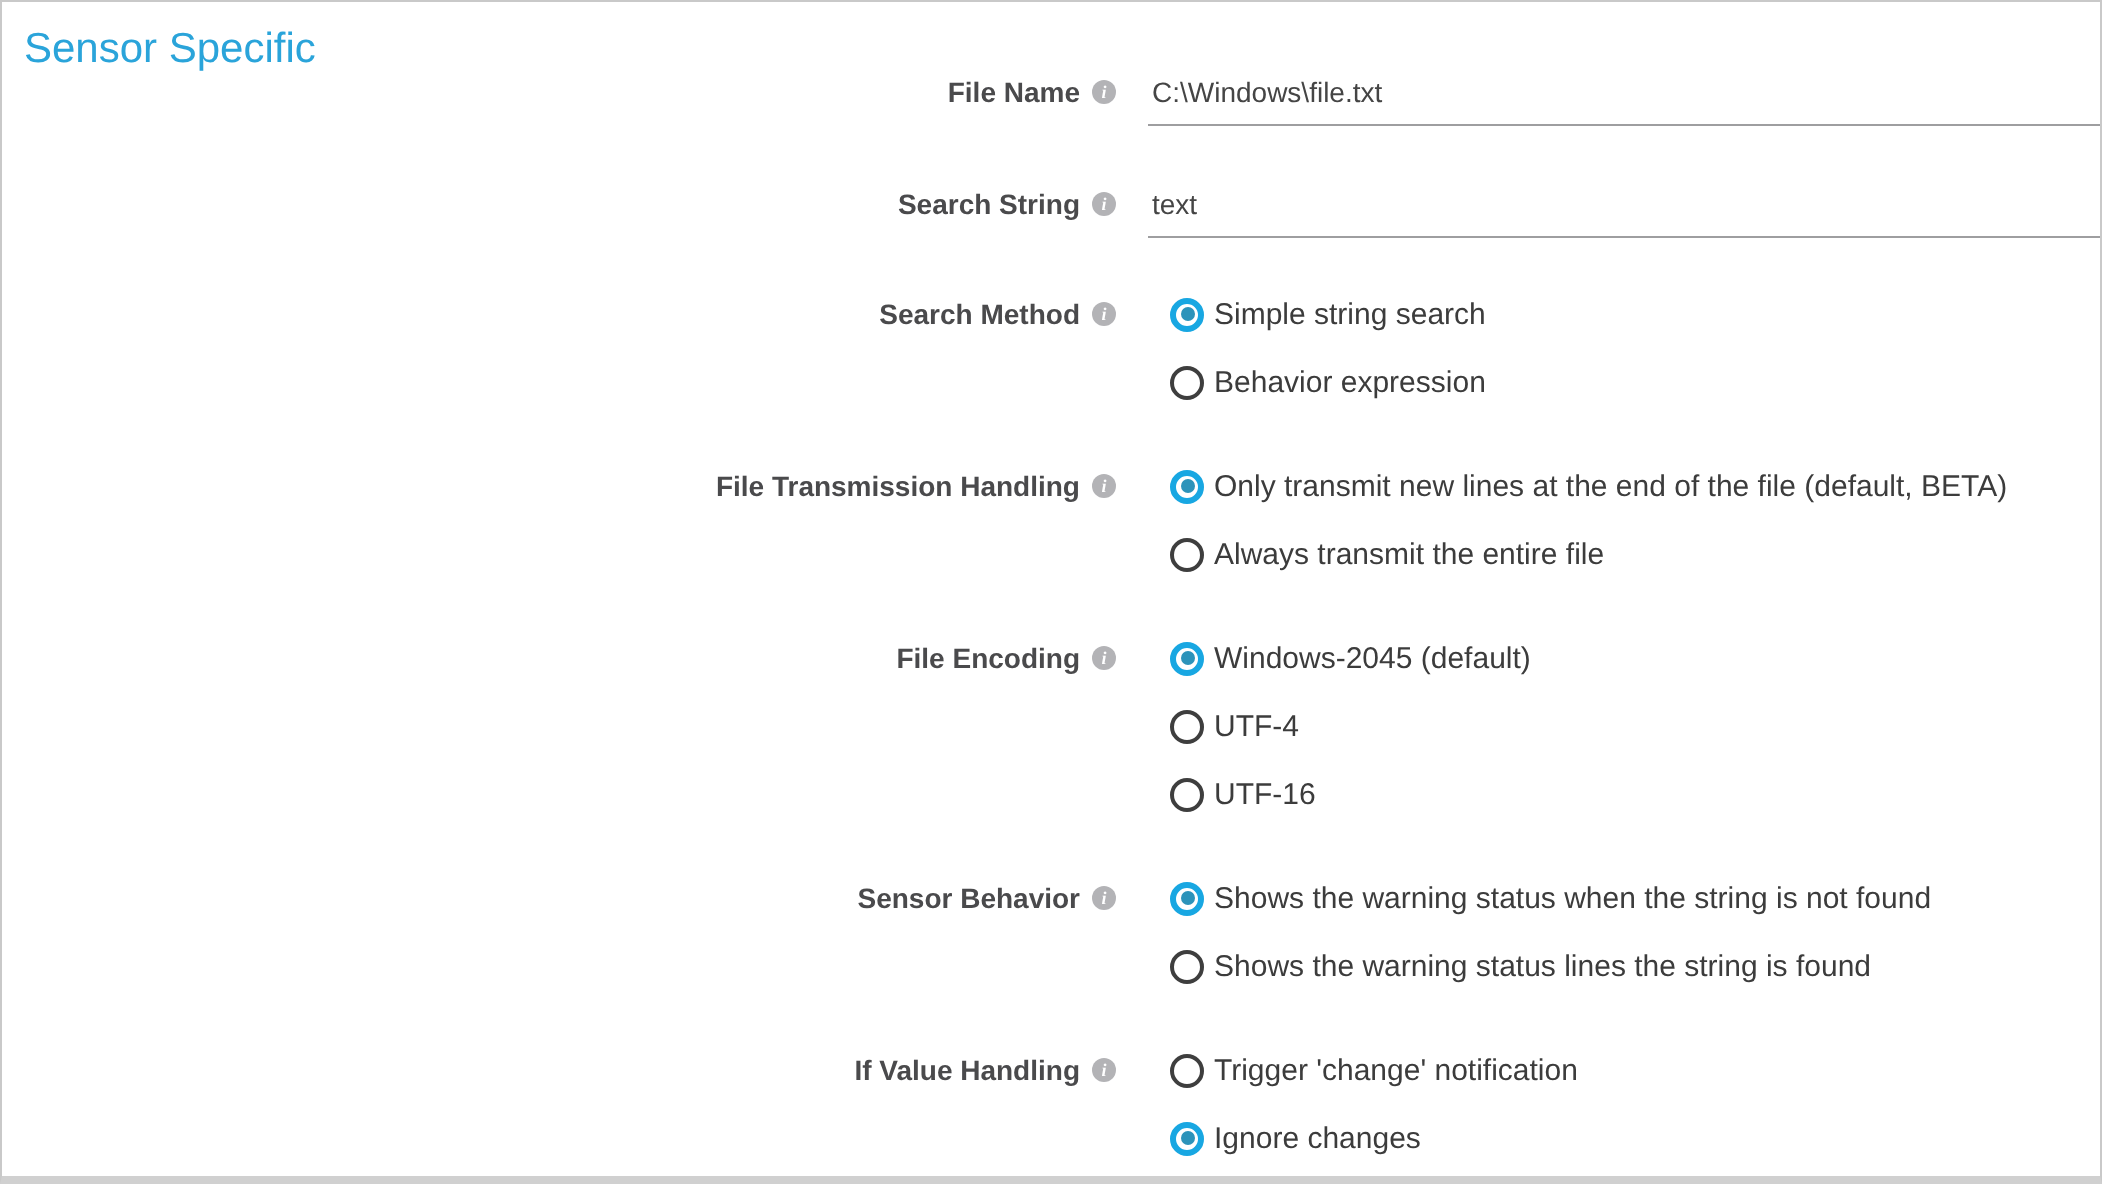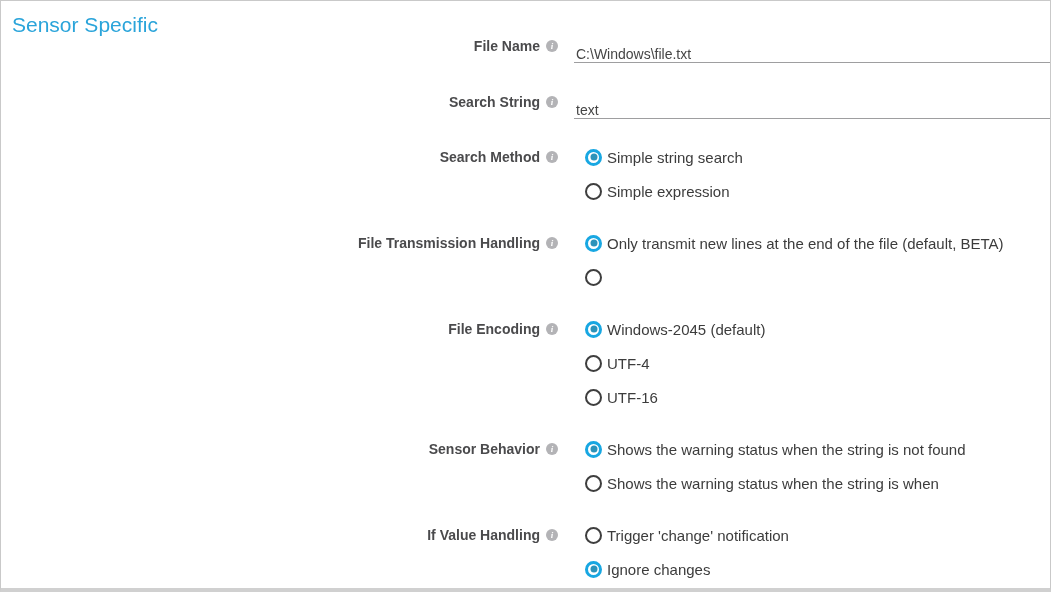--- a/index.html
+++ b/index.html
@@ -57,21 +57,21 @@
     text-align: center;
     flex-shrink: 0;
     cursor: default;
   }
   .input-cell {
     flex: 1;
     margin-left: 16px;
     height: 34px;
     border-bottom: 1px solid #9e9ea0;
     display: flex;
-    align-items: flex-end;
+    align-items: center;
   }
   .text-input {
     border: none;
     outline: none;
     width: 100%;
     background: transparent;
     font-family: inherit;
     font-size: 14px;
     color: #454545;
     padding-left: 2px;
@@ -152,37 +152,38 @@
         <span class="field-label">Search Method</span>
         <span class="info-icon">i</span>
       </div>
       <div class="radio-cell">
         <div class="radio-line">
           <span class="radio checked"></span>
           <span class="opt-label">Simple string search</span>
         </div>
         <div class="radio-line">
           <span class="radio unchecked"></span>
-          <span class="opt-label">Simple expression</span>
+          <span class="opt-label">Behavior expression</span>
         </div>
       </div>
     </div>
 
     <div class="row radio-row">
       <div class="label-cell">
         <span class="field-label">File Transmission Handling</span>
         <span class="info-icon">i</span>
       </div>
       <div class="radio-cell">
         <div class="radio-line">
           <span class="radio checked"></span>
           <span class="opt-label">Only transmit new lines at the end of the file (default, BETA)</span>
         </div>
         <div class="radio-line">
           <span class="radio unchecked"></span>
+          <span class="opt-label">Always transmit the entire file</span>
         </div>
       </div>
     </div>
 
     <div class="row radio-row">
       <div class="label-cell">
         <span class="field-label">File Encoding</span>
         <span class="info-icon">i</span>
       </div>
       <div class="radio-cell">
@@ -206,21 +207,21 @@
         <span class="field-label">Sensor Behavior</span>
         <span class="info-icon">i</span>
       </div>
       <div class="radio-cell">
         <div class="radio-line">
           <span class="radio checked"></span>
           <span class="opt-label">Shows the warning status when the string is not found</span>
         </div>
         <div class="radio-line">
           <span class="radio unchecked"></span>
-          <span class="opt-label">Shows the warning status when the string is when</span>
+          <span class="opt-label">Shows the warning status lines the string is found</span>
         </div>
       </div>
     </div>
 
     <div class="row radio-row last">
       <div class="label-cell">
         <span class="field-label">If Value Handling</span>
         <span class="info-icon">i</span>
       </div>
       <div class="radio-cell">

